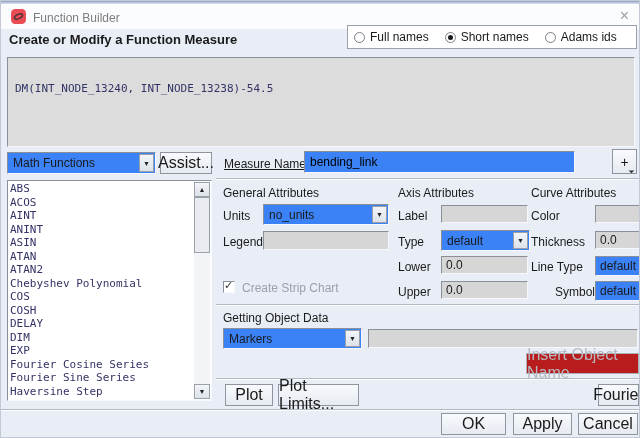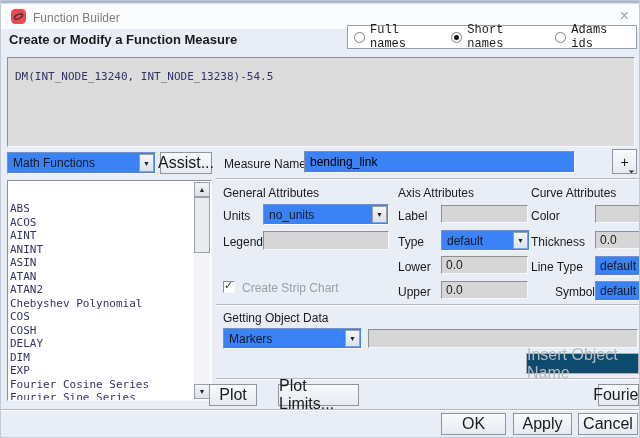--- a/index.html
+++ b/index.html
@@ -12,65 +12,65 @@
     background:linear-gradient(to bottom,#8fa3c4,#dce4f0);}
   .titlebar{position:absolute;left:0;top:3px;width:640px;height:25px;background:#fbfcfe;}
   .app-icon{position:absolute;left:10px;top:5px;width:15px;height:15px;}
   .title-text{position:absolute;left:32px;top:7px;color:#7d7d7d;font-size:12px;}
   .close-x{position:absolute;right:12px;top:4px;color:#9aa0a8;font-size:16px;cursor:default;line-height:16px;}
   .main-header{position:absolute;left:8px;top:31px;font-size:13px;font-weight:700;}
 
   .radio-group{position:absolute;left:346px;top:24px;width:290px;height:24px;
     background:#ffffff;border:1px solid #9aa0a8;box-sizing:border-box;
     display:flex;align-items:center;padding:0 6px;gap:16px;}
-  .radio-opt{display:flex;align-items:center;gap:5px;font-family:Liberation Mono, monospace;}
+  .radio-opt{display:flex;align-items:center;gap:5px;}
   .radio-circle{width:11px;height:11px;border-radius:50%;background:#fff;
     border:1px solid #7a8088;box-sizing:border-box;position:relative;flex:0 0 auto;}
   .radio-circle .dot{display:none;position:absolute;left:2px;top:2px;width:5px;height:5px;
     border-radius:50%;background:#1a1a1a;}
   .radio-circle.checked .dot{display:block;}
 
   .sunken{border:1px solid;border-color:#8a8f98 #f6f8fb #f6f8fb #8a8f98;box-sizing:border-box;}
   .field-gray{background:#d6d6d6;}
   .field-white{background:#3b82f6;}
 
   .expr-box{position:absolute;left:6px;top:56px;width:628px;height:90px;background:#dcdcdc;
     font-family:"DejaVu Sans Mono",monospace;font-size:11px;color:#333366;
-    padding:12px 7px;white-space:pre;}
+    padding:24px 7px;white-space:pre;}
 
   .combo{position:absolute;display:flex;align-items:center;}
   .combo .combo-text{flex:1;padding-left:5px;overflow:hidden;white-space:nowrap;}
   .combo .combo-arrow{width:15px;height:calc(100% - 2px);margin-right:1px;
     background:linear-gradient(#f2f5f9,#dde2ea);border:1px solid #9aa0a8;box-sizing:border-box;
     display:flex;align-items:center;justify-content:center;font-size:7px;color:#222;flex:0 0 auto;}
 
   .btn{background:linear-gradient(#f8fafc,#e6eaf1);border:1px solid #8f959e;box-sizing:border-box;
     display:flex;align-items:center;justify-content:center;font-size:16px;color:#1a1a1a;
     position:absolute;cursor:default;}
-  .btn.disabled{background:#0c4a6e;border-color:#aab0b8;color:#b6bac0;}
+  .btn.disabled{background:#b91c1c;border-color:#aab0b8;color:#b6bac0;}
 
   .cat-combo{left:6px;top:151px;width:149px;height:22px;}
   .assist-btn{left:159px;top:151px;width:52px;height:22px;}
-  .measure-label{position:absolute;left:223px;top:156px;}
+  .measure-label{position:absolute;left:223px;top:156px;text-decoration:underline;}
   .measure-input{position:absolute;left:303px;top:150px;width:271px;height:22px;
     font-family:"Liberation Sans",sans-serif;font-size:12px;padding:0 5px;outline:none;}
   .plus-btn{left:611px;top:148px;width:25px;height:25px;font-size:14px;}
   .plus-btn .corner{position:absolute;right:2px;bottom:2px;width:0;height:0;
     border-left:4px solid transparent;border-top:4px solid transparent;border-right:4px solid #333;
     transform:rotate(45deg);}
 
   .sep{position:absolute;height:0;border-top:1px solid #b3b9c3;border-bottom:1px solid #fdfdfe;}
   .sep1{left:215px;top:177px;width:425px;}
   .sep2{left:215px;top:303px;width:425px;}
   .sep3{left:215px;top:377px;width:425px;}
   .sep4{left:0px;top:408px;width:640px;}
 
   .listbox{position:absolute;left:6px;top:179px;width:205px;height:221px;background:#ffffff;overflow:hidden;}
   .list-items{position:absolute;left:2px;top:1px;right:18px;bottom:0;overflow:hidden;
-    font-family:"DejaVu Sans Mono",monospace;font-size:11px;color:#333366;margin-top:20px;}
+    font-family:"DejaVu Sans Mono",monospace;font-size:11px;color:#333366;}
   .list-item{height:13.5px;line-height:13.5px;white-space:nowrap;}
   .vscroll{position:absolute;top:1px;right:1px;width:16px;bottom:1px;background:#f2f4f7;}
   .scroll-btn{position:absolute;left:0;width:16px;height:15px;
     background:linear-gradient(#f2f5f9,#dde2ea);border:1px solid #9aa0a8;box-sizing:border-box;
     display:flex;align-items:center;justify-content:center;font-size:7px;color:#222;}
   .scroll-up{top:0;} .scroll-down{bottom:0;}
   .scroll-thumb{position:absolute;left:0;top:15px;width:16px;height:56px;
     background:#e8ebf0;border:1px solid #9aa0a8;box-sizing:border-box;}
 
   .sec-title{position:absolute;font-size:12px;color:#1a1a1a;}
@@ -203,21 +203,21 @@
   <div class="sec-title" style="left:222px;top:310px;">Getting Object Data</div>
   <div class="combo sunken field-white" style="left:222px;top:327px;width:139px;height:21px;">
     <span class="combo-text">Markers</span>
     <span class="combo-arrow">▼</span>
   </div>
   <div class="fld sunken field-gray" style="left:367px;top:328px;width:270px;height:19px;"></div>
   <div class="btn disabled" style="left:525px;top:352px;width:113px;height:21px;">Insert Object Name</div>
 
   <div class="sep sep3"></div>
 
-  <div class="btn" style="left:208px;top:383px;width:48px;height:22px;">Plot</div>
+  <div class="btn" style="left:224px;top:383px;width:48px;height:22px;">Plot</div>
   <div class="btn" style="left:277px;top:383px;width:81px;height:22px;">Plot Limits...</div>
   <div class="btn" style="left:597px;top:383px;width:41px;height:22px;">Fourier</div>
 
   <div class="sep sep4"></div>
 
   <div class="btn" style="left:440px;top:412px;width:65px;height:22px;">OK</div>
   <div class="btn" style="left:512px;top:412px;width:59px;height:22px;">Apply</div>
   <div class="btn" style="left:577px;top:412px;width:60px;height:22px;">Cancel</div>
 </div>
 

